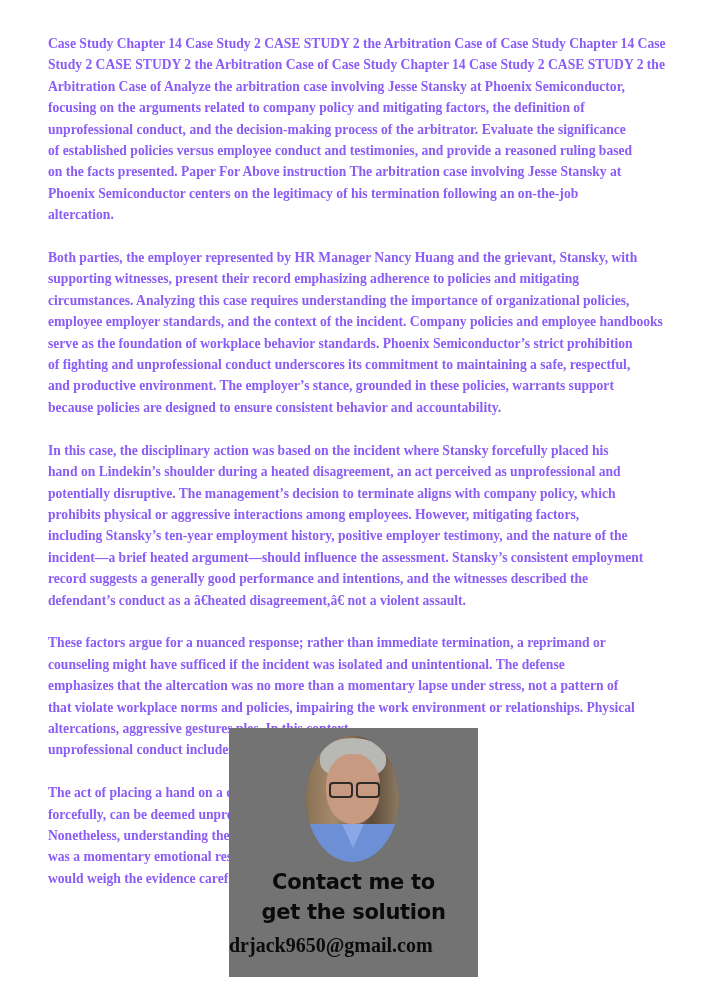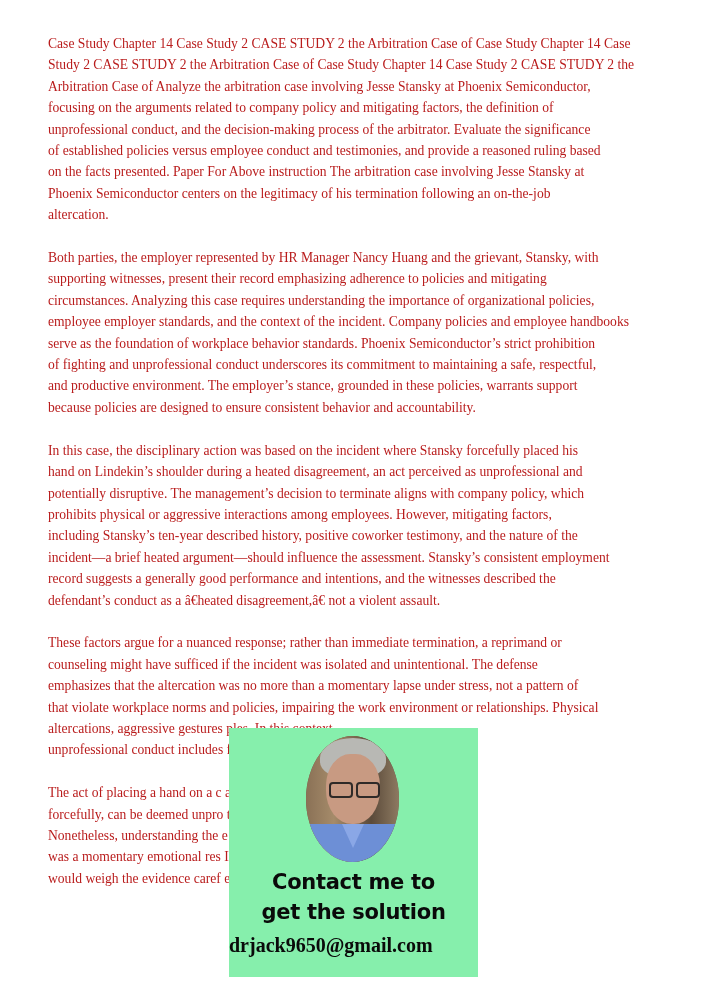--- a/index.html
+++ b/index.html
@@ -4,27 +4,27 @@
 <style>
   html, body { margin: 0; padding: 0; background: #ffffff; }
   body { width: 708px; height: 1000px; position: relative; overflow: hidden; }
   .page {
     position: absolute; left: 0; top: 0; width: 708px; height: 1000px;
     background: #ffffff;
   }
   .doc {
     position: absolute; left: 48px; top: 33px; width: 625px;
     font-family: "Liberation Serif", "DejaVu Serif", serif;
-    font-size: 13.6px; line-height: 21.4px; color: #b91c1c;
+    font-size: 13.6px; line-height: 21.4px; color: #8b5cf6; font-weight: bold;
   }
   .para { margin: 0 0 21.4px 0; }
   .line { display: block; white-space: nowrap; }
   .ad {
     position: absolute; left: 229px; top: 728px; width: 249px; height: 249px;
-    background: #86efac;
+    background: #737373;
   }
   .photo {
     position: absolute; left: 77px; top: 8px; width: 93px; height: 126px;
     border-radius: 50%; overflow: hidden;
     background: #6f5a44;
   }
   .photo .bg { position:absolute; left:0; top:0; width:100%; height:100%;
     background: linear-gradient(90deg,#8a7156 0%,#a58b6a 30%,#5b4a3a 70%,#8d7a61 100%); }
   .photo .hair { position:absolute; left:14px; top:2px; width:66px; height:40px; border-radius:50% 50% 40% 40%; background:#b8b8b4; }
   .photo .face { position:absolute; left:20px; top:18px; width:54px; height:70px; border-radius:45% 45% 48% 48%; background:#c89a82; }
@@ -67,21 +67,21 @@
       <span class="line">serve as the foundation of workplace behavior standards. Phoenix Semiconductor’s strict prohibition</span>
       <span class="line">of fighting and unprofessional conduct underscores its commitment to maintaining a safe, respectful,</span>
       <span class="line">and productive environment. The employer’s stance, grounded in these policies, warrants support</span>
       <span class="line">because policies are designed to ensure consistent behavior and accountability.</span>
     </p>
     <p class="para">
       <span class="line">In this case, the disciplinary action was based on the incident where Stansky forcefully placed his</span>
       <span class="line">hand on Lindekin’s shoulder during a heated disagreement, an act perceived as unprofessional and</span>
       <span class="line">potentially disruptive. The management’s decision to terminate aligns with company policy, which</span>
       <span class="line">prohibits physical or aggressive interactions among employees. However, mitigating factors,</span>
-      <span class="line">including Stansky’s ten-year described history, positive coworker testimony, and the nature of the</span>
+      <span class="line">including Stansky’s ten-year employment history, positive employer testimony, and the nature of the</span>
       <span class="line">incident—a brief heated argument—should influence the assessment. Stansky’s consistent employment</span>
       <span class="line">record suggests a generally good performance and intentions, and the witnesses described the</span>
       <span class="line">defendant’s conduct as a â€heated disagreement,â€ not a violent assault.</span>
     </p>
     <p class="para">
       <span class="line">These factors argue for a nuanced response; rather than immediate termination, a reprimand or</span>
       <span class="line">counseling might have sufficed if the incident was isolated and unintentional. The defense</span>
       <span class="line">emphasizes that the altercation was no more than a momentary lapse under stress, not a pattern of</span>
       <span class="line">that violate workplace norms and policies, impairing the work environment or relationships. Physical</span>
       <span class="line">altercations, aggressive gestures                                                                     ples. In this context,</span>

